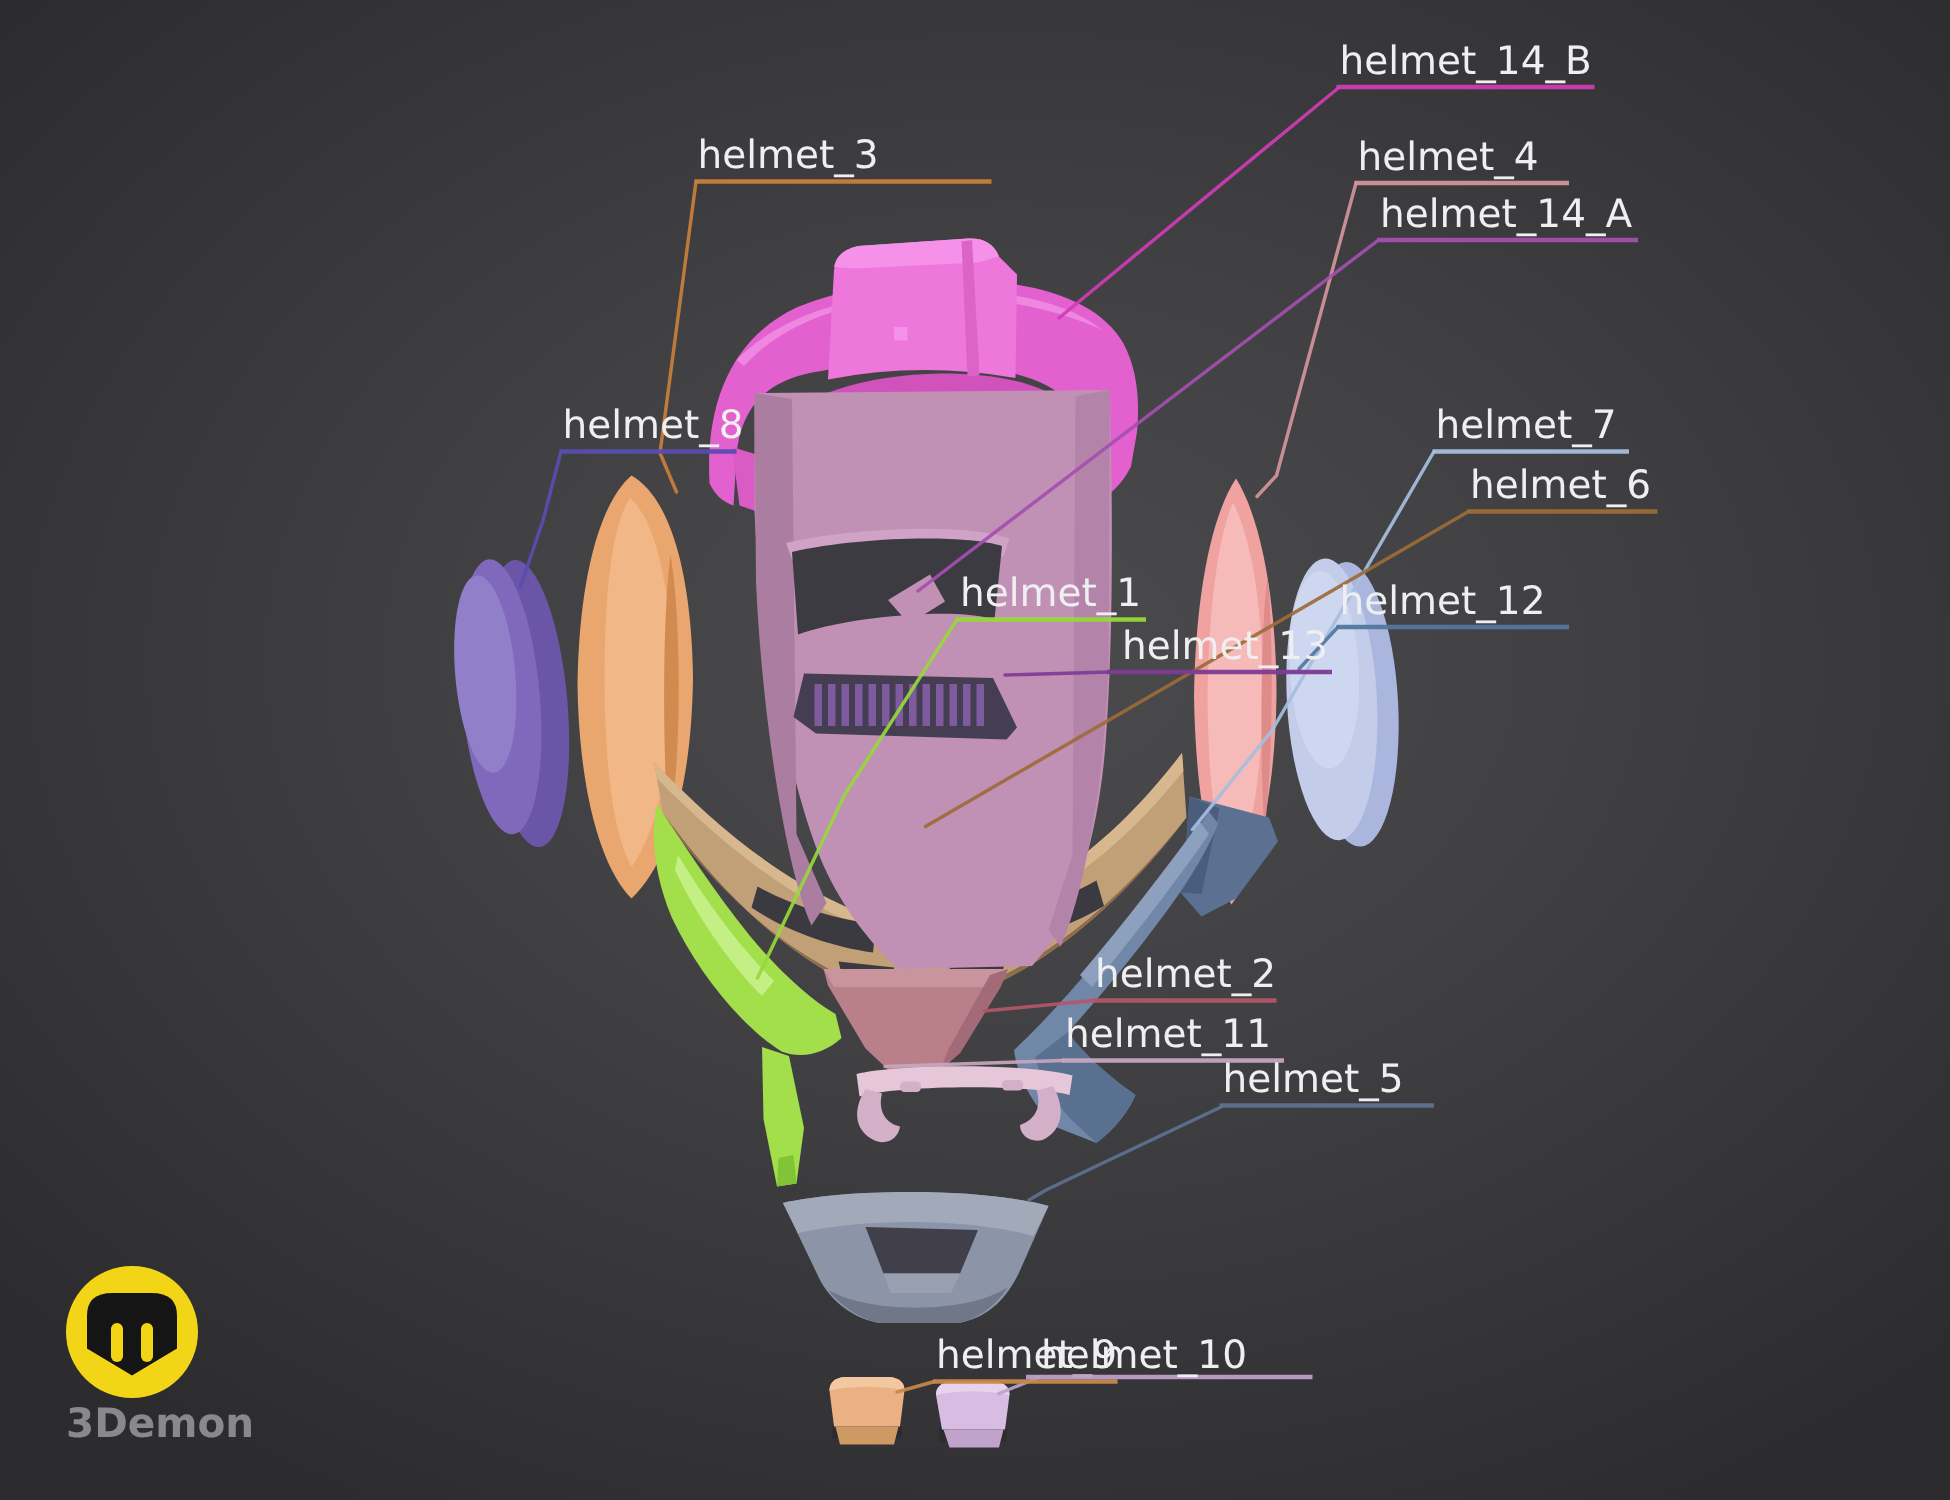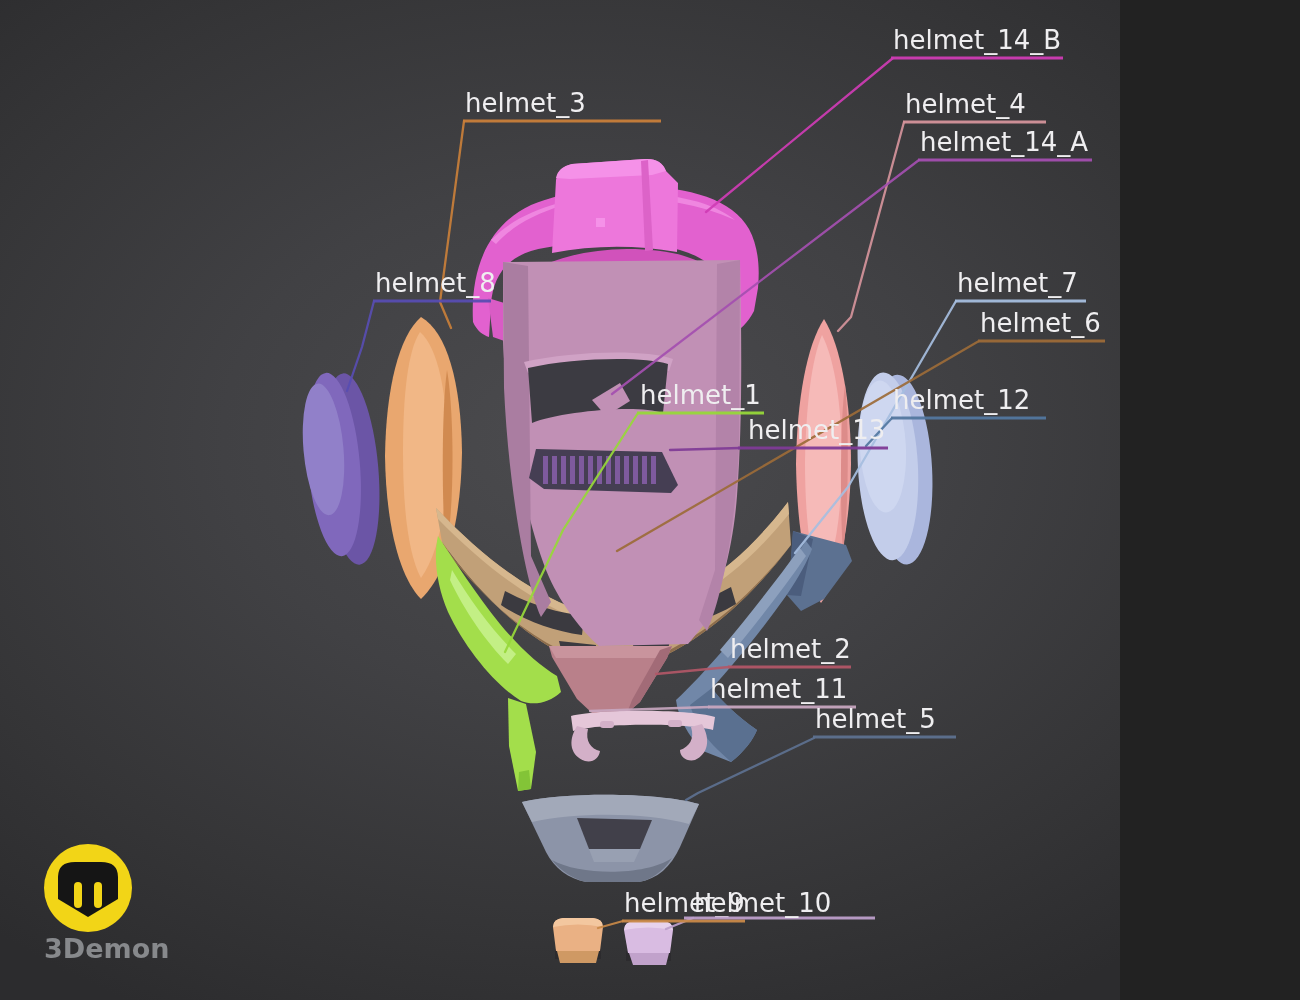--- a/index.html
+++ b/index.html
@@ -1,17 +1,17 @@
 <!DOCTYPE html>
 <html><head>
 <meta charset="utf-8">
 <style>
   html,body{margin:0;padding:0;background:#222;}
   #stage{
-    position:relative;width:1120px;height:1000px;overflow:hidden;
+    position:relative;width:1300px;height:1000px;overflow:hidden;
     background:radial-gradient(ellipse 900px 650px at 52% 44%, #4b4b4e 0%, #414144 40%, #353537 75%, #2c2c2e 100%);
   }
   svg{position:absolute;left:0;top:0;}
   .lbl{font:26px "DejaVu Sans", sans-serif; fill:#efeef0;}
   .ul{stroke-width:3;stroke-linecap:butt;opacity:.95;}
   .ld{fill:none;stroke-width:2.3;opacity:.92;stroke-linejoin:round;stroke-linecap:round;}
   .wm-text{font:bold 27px "DejaVu Sans", sans-serif;}
 </style>
 </head>
 <body>

